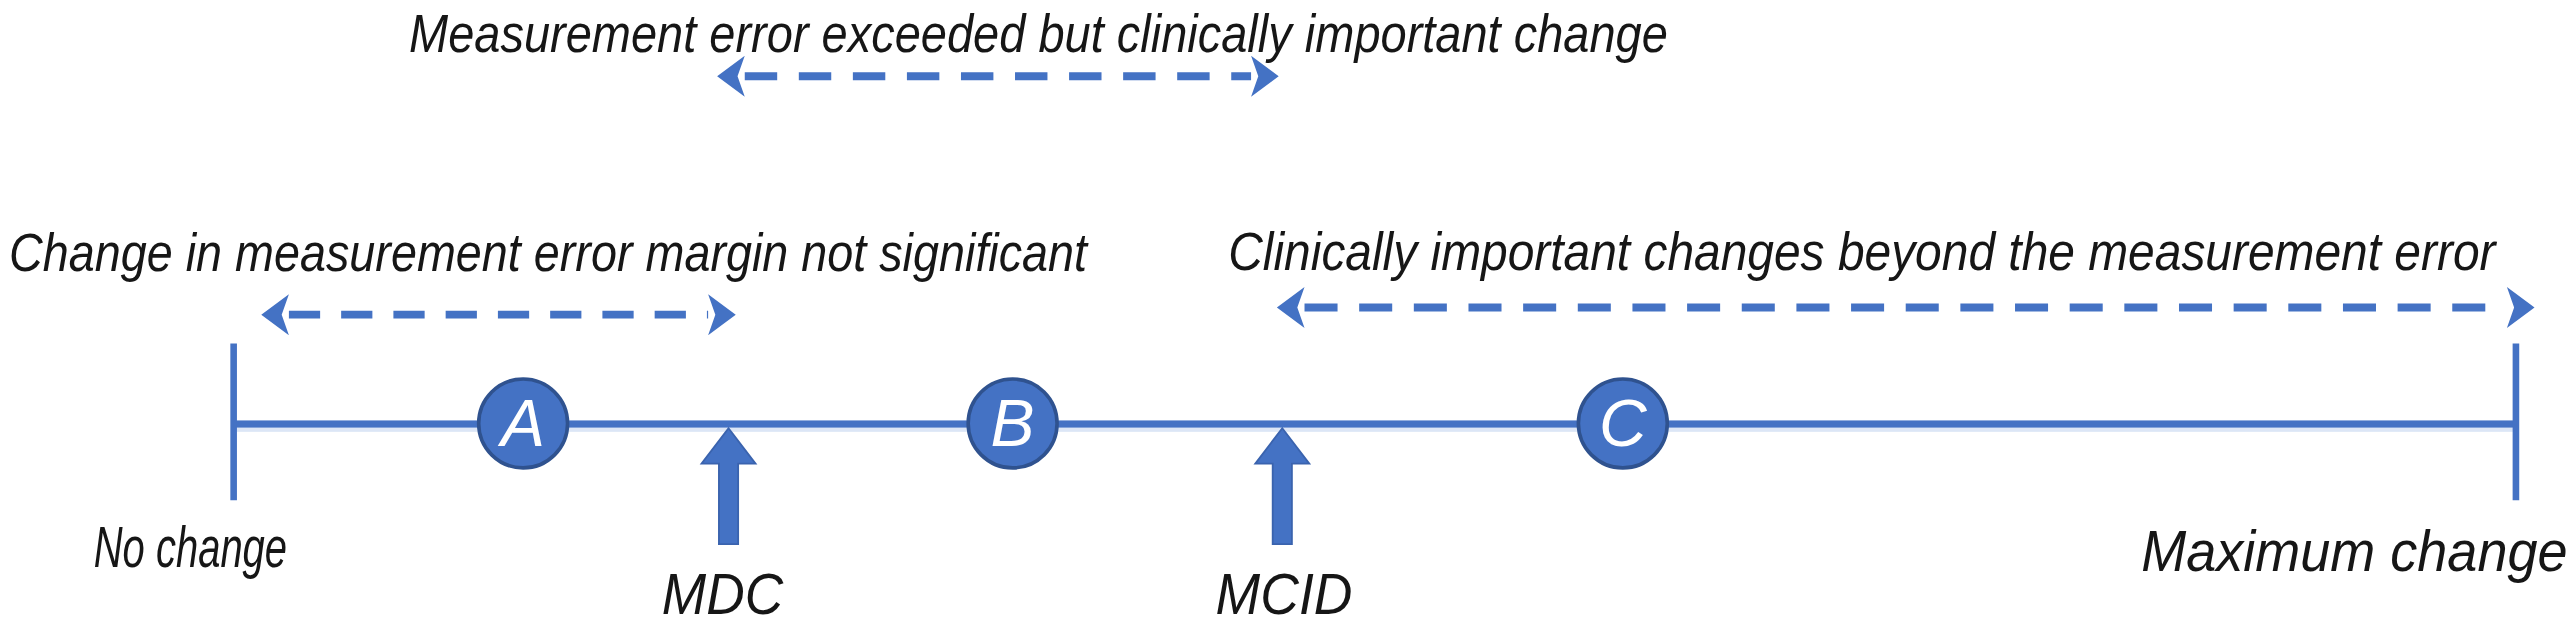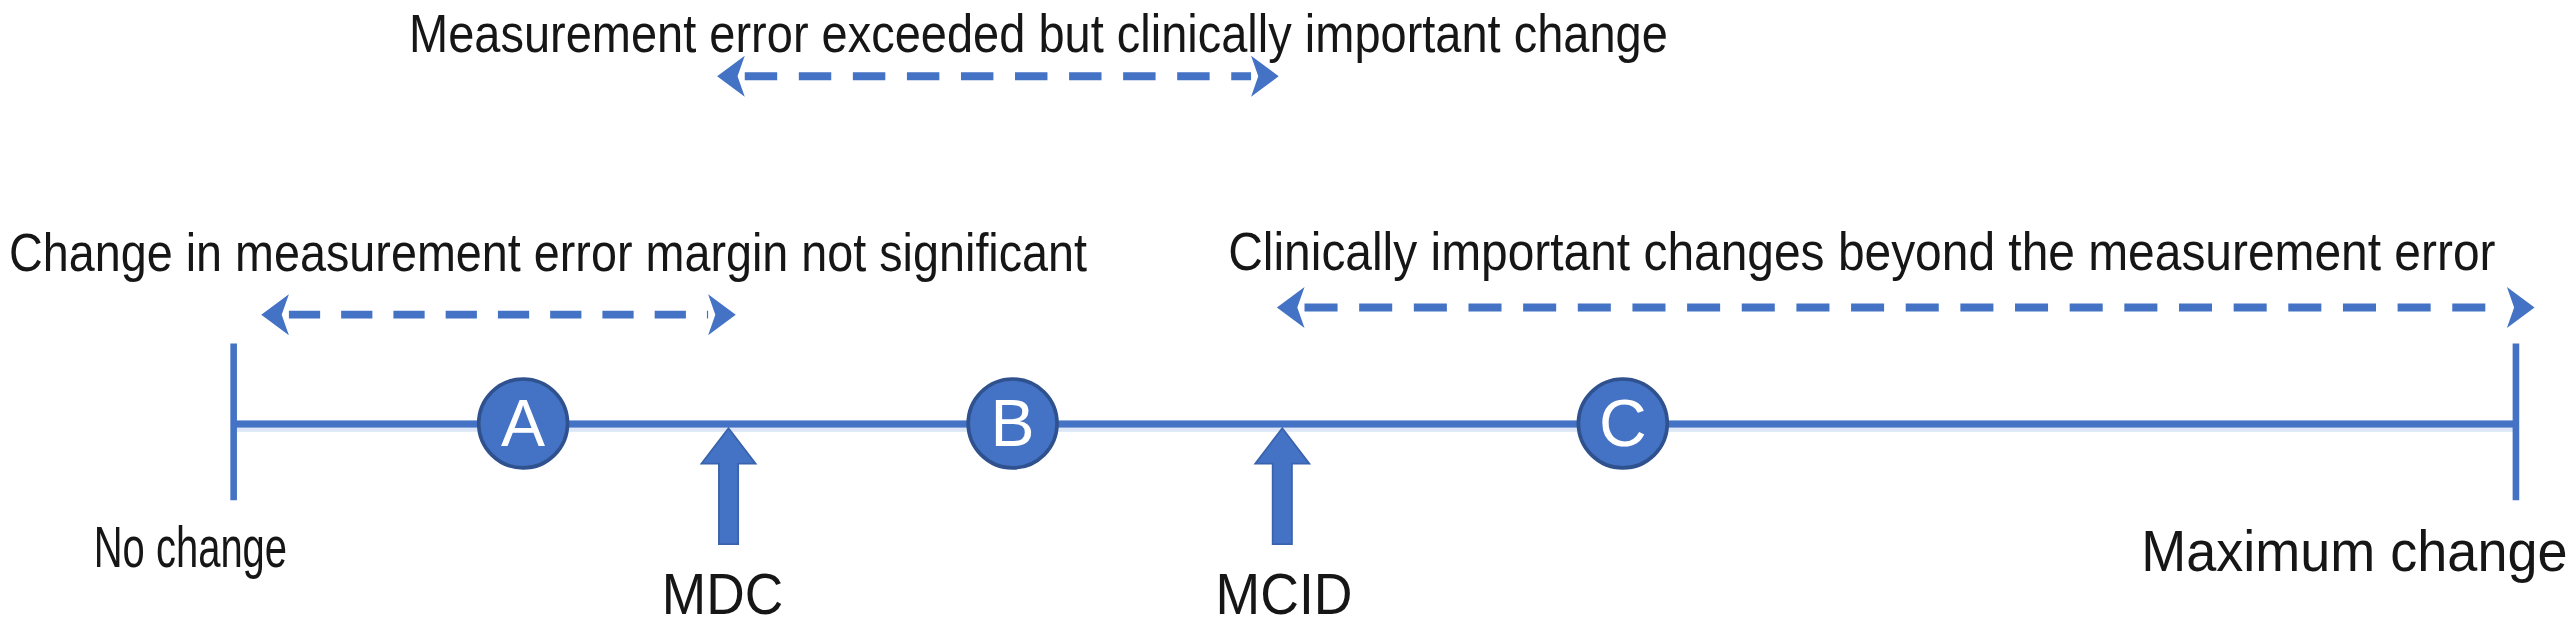--- a/index.html
+++ b/index.html
@@ -3,20 +3,21 @@
 <meta charset="utf-8">
 <style>
   html, body {
     margin: 0;
     padding: 0;
     background: #ffffff;
   }
   .figure-wrap {
     width: 100%;
     background: #ffffff;
+    font-style: italic;
   }
   svg {
     display: block;
     width: 100%;
     height: auto;
     font-family: "Liberation Sans", sans-serif;
   }
   .annotation-text {
     fill: #161616;
     font-size: 90px;

